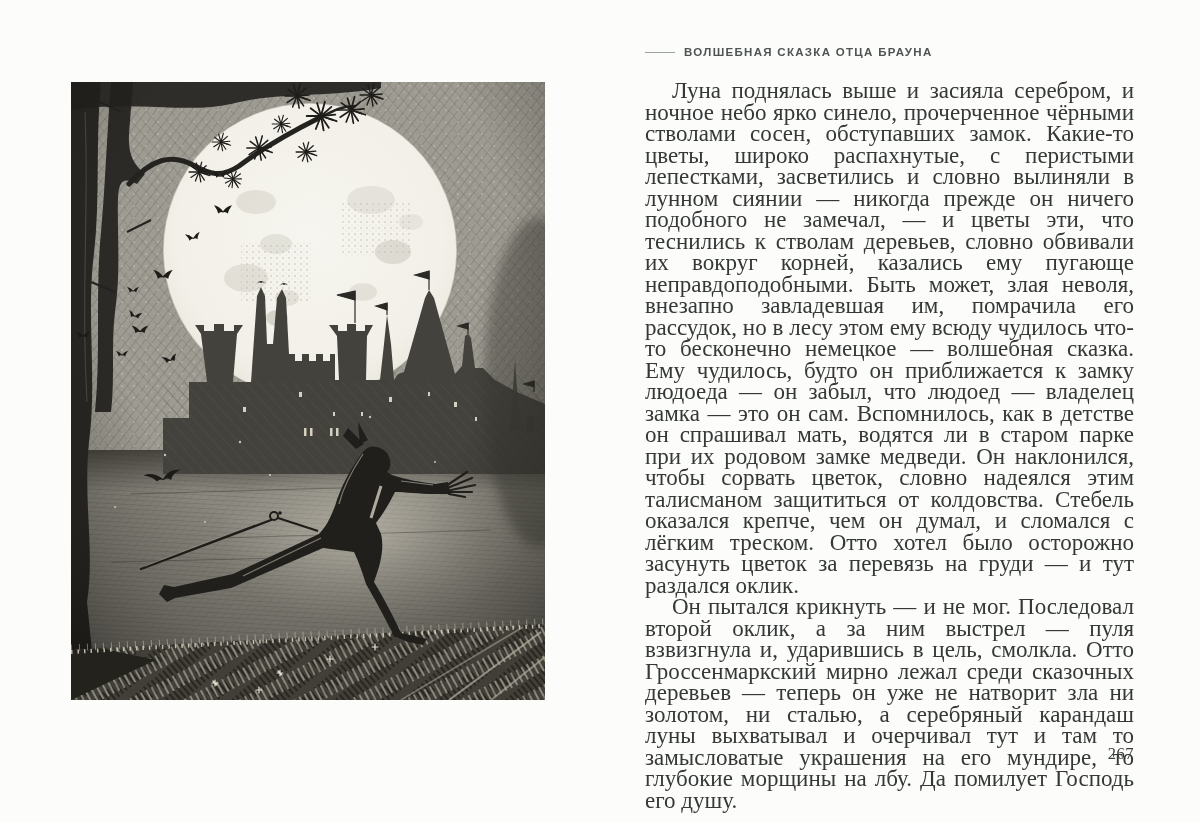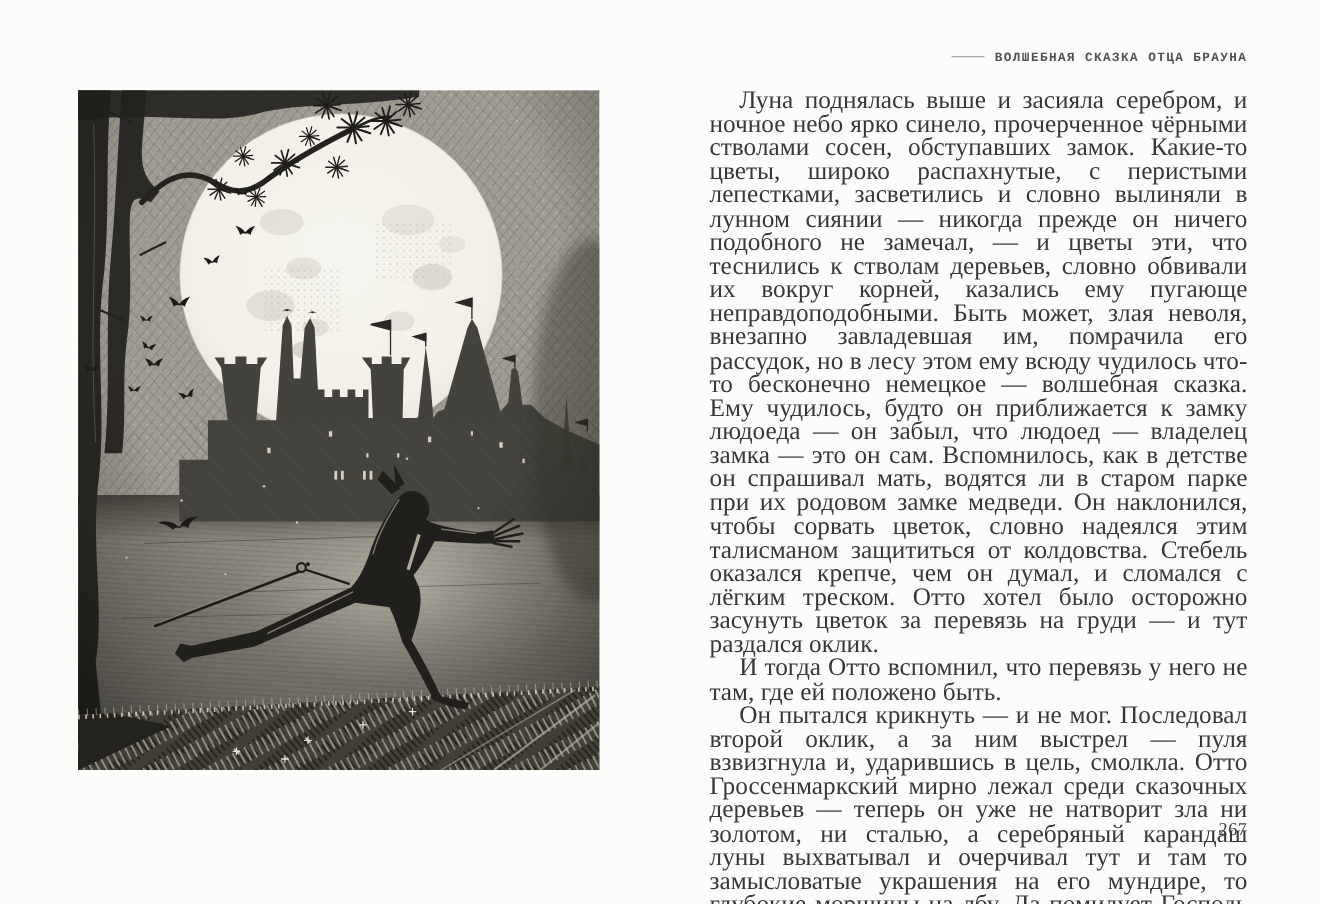--- a/index.html
+++ b/index.html
@@ -10,22 +10,22 @@
   }
   .spread{position:absolute;inset:0;}
   
   .illustration{
     position:absolute;left:71px;top:82px;width:474px;height:618px;margin:0;
   }
   .illustration svg{display:block;width:474px;height:618px;}
   
   .running-head{
     position:absolute;left:645px;top:46px;width:489px;
-    text-align:right;white-space:nowrap;
-    font-family:Liberation Mono, monospace;
+    white-space:nowrap;
+    font-family:Liberation Sans, sans-serif;
     font-size:11.5px;font-weight:bold;letter-spacing:1.3px;
     text-transform:uppercase;color:#4d5453;
   }
   .running-head .rule{
     display:inline-block;width:30px;height:1px;background:#9aa29f;
     vertical-align:3.5px;margin-right:9px;
   }
   .text-block{
     position:absolute;left:645px;top:80px;width:489px;
     font-size:23px;line-height:21.5px;color:#343938;
@@ -313,19 +313,18 @@
       </g>
     </svg>
   </figure>
 
   <header class="running-head">
     <span class="rule"></span><span>Волшебная сказка отца Брауна</span>
   </header>
 
   <div class="text-block">
     <p>Луна поднялась выше и засияла серебром, и ночное небо ярко синело, прочерченное чёрными стволами сосен, обступавших замок. Какие-то цветы, широко распахнутые, с перистыми лепестками, засветились и словно вылиняли в лунном сиянии — никогда прежде он ничего подобного не замечал, — и цветы эти, что теснились к стволам деревьев, словно обвивали их вокруг корней, казались ему пугающе неправдоподобными. Быть может, злая неволя, внезапно завладевшая им, помрачила его рассудок, но в лесу этом ему всюду чудилось что-то бесконечно немецкое — волшебная сказка. Ему чудилось, будто он приближается к замку людоеда — он забыл, что людоед — владелец замка — это он сам. Вспомнилось, как в детстве он спрашивал мать, водятся ли в старом парке при их родовом замке медведи. Он наклонился, чтобы сорвать цветок, словно надеялся этим талисманом защититься от колдовства. Стебель оказался крепче, чем он думал, и сломался с лёгким треском. Отто хотел было осторожно засунуть цветок за перевязь на груди — и тут раздался оклик.</p>
-    <p>И тогда Отто вспомнил, что перевязь у него не там, где ей положено быть.</p>
     <p>Он пытался крикнуть — и не мог. Последовал второй оклик, а за ним выстрел — пуля взвизгнула и, ударившись в цель, смолкла. Отто Гроссенмаркский мирно лежал среди сказочных деревьев — теперь он уже не натворит зла ни золотом, ни сталью, а серебряный карандаш луны выхватывал и очерчивал тут и там то замысловатые украшения на его мундире, то глубокие морщины на лбу. Да помилует Господь его душу.</p>
   </div>
 
   <div class="page-num">267</div>
 
 </div>
 
 </body></html>

